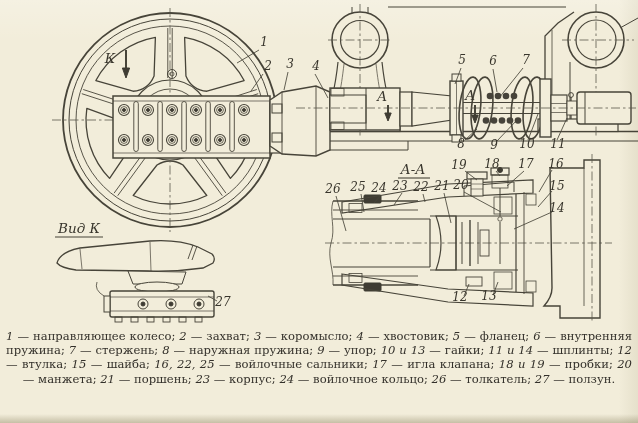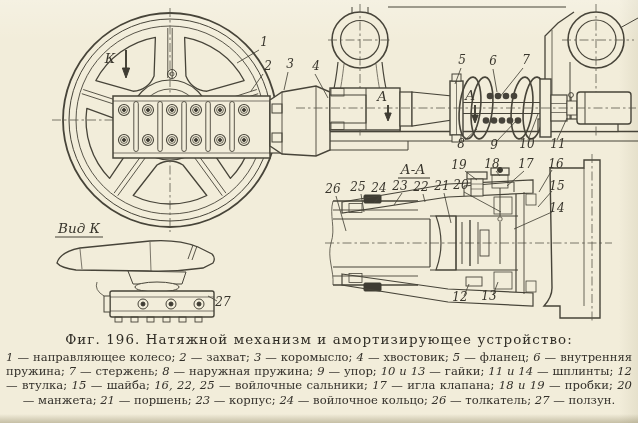--- a/index.html
+++ b/index.html
@@ -405,17 +405,16 @@
     <text x="421" y="191" class="lbl">22</text>
     <text x="400" y="190" class="lbl">23</text>
     <text x="379" y="192" class="lbl">24</text>
     <text x="358" y="191" class="lbl">25</text>
     <text x="333" y="193" class="lbl">26</text>
     <text x="223" y="306" class="lbl">27</text>
   </g>
 </svg>
 
 <div class="caption">
-  <div class="cap-title">Фиг. 196. Натяжной механизм и амортизирующее устройство:</div>
   <div class="legend"><span><span class="num">1</span> — направляющее колесо; </span><span><span class="num">2</span> — захват; </span><span><span class="num">3</span> — коромысло; </span><span><span class="num">4</span> — хвостовик; </span><span><span class="num">5</span> — фланец; </span><span><span class="num">6</span> — внутренняя пружина; </span><span><span class="num">7</span> — стержень; </span><span><span class="num">8</span> — наружная пружина; </span><span><span class="num">9</span> — упор; </span><span><span class="num">10 и 13</span> — гайки; </span><span><span class="num">11 и 14</span> — шплинты; </span><span><span class="num">12</span> — втулка; </span><span><span class="num">15</span> — шайба; </span><span><span class="num">16, 22, 25</span> — войлочные сальники; </span><span><span class="num">17</span> — игла клапана; </span><span><span class="num">18 и 19</span> — пробки; </span><span><span class="num">20</span> — манжета; </span><span><span class="num">21</span> — поршень; </span><span><span class="num">23</span> — корпус; </span><span><span class="num">24</span> — войлочное кольцо; </span><span><span class="num">26</span> — толкатель; </span><span><span class="num">27</span> — ползун.</span></div>
 </div>
 
 </div>
 
 </body></html>

